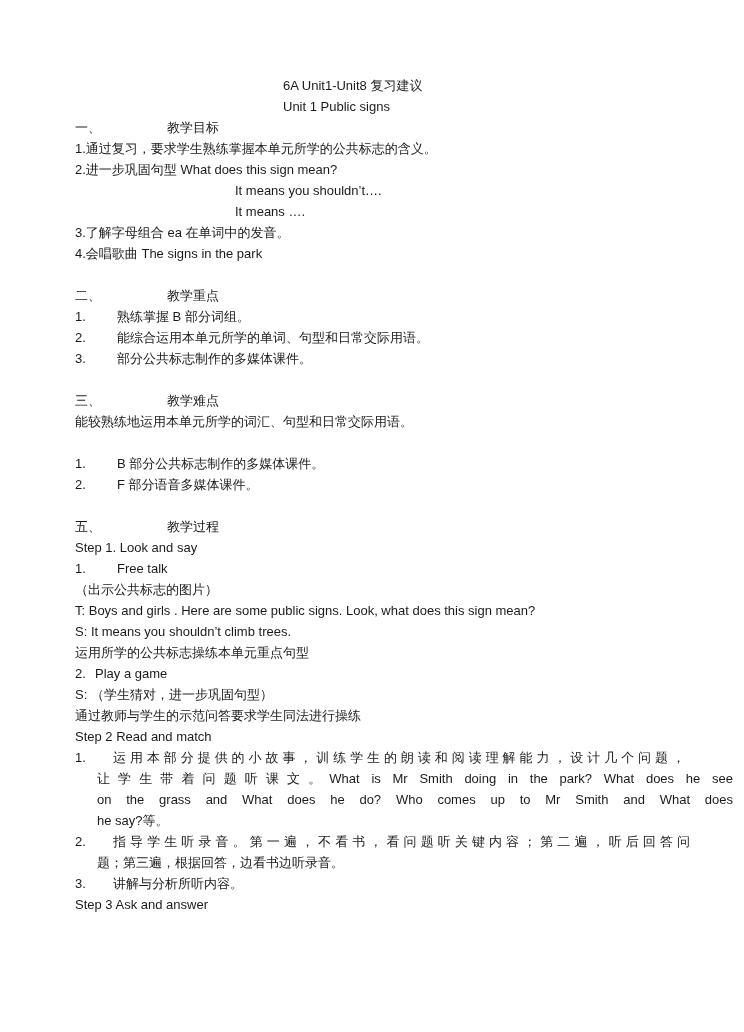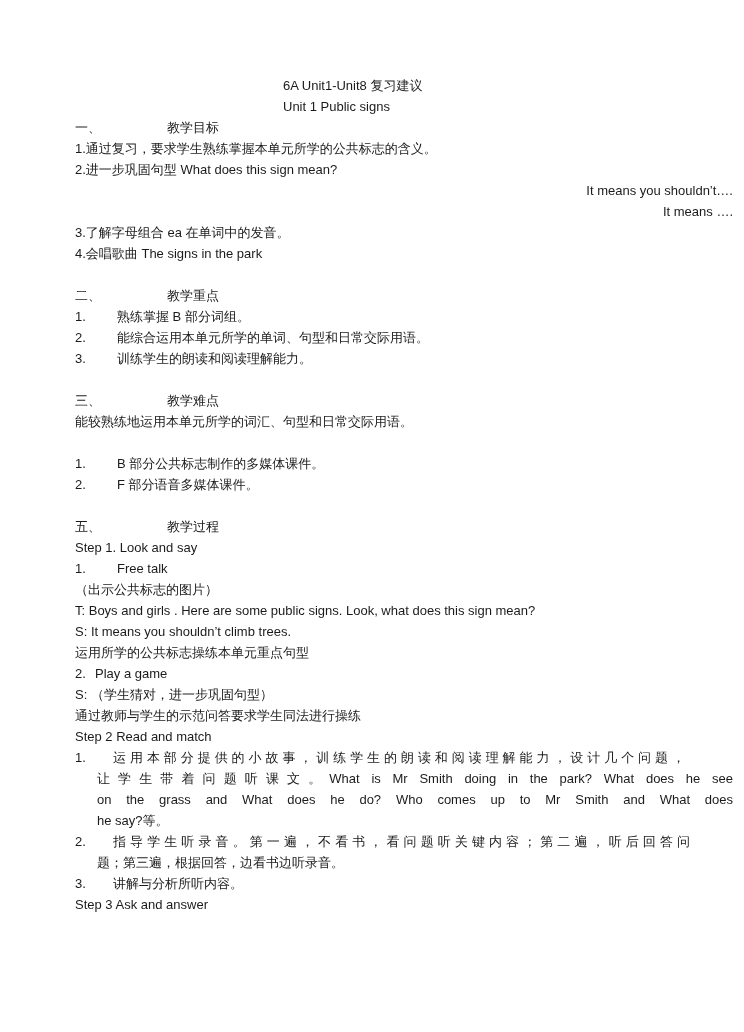--- a/index.html
+++ b/index.html
@@ -16,21 +16,21 @@
   }
   .content {
     padding: 75px 11px 0 75px; 
   }
   .line {
     height: 21px;
     white-space: nowrap;
   }
   .blank { height: 21px; }
   .title-line { padding-left: 208px; }         
-  .ind160 { padding-left: 160px; text-align: right; }             
+  .ind160 { padding-left: 160px; }             
   .sec-num { display: inline-block; width: 92px; }   
   .m42 { display: inline-block; width: 42px; }       
   .m20 { display: inline-block; width: 20px; }       
   .hang1 { position: relative; padding-left: 38px; } 
   .hang1 .num { position: absolute; left: 0; top: 0; }
   .cont { padding-left: 22px; }                      
   .just { text-align: justify; text-align-last: justify; }
   .pr48 { padding-right: 48px; }
   .pr43 { padding-right: 43px; }
 </style>
@@ -49,21 +49,21 @@
     <div class="line ind160">It means you shouldn’t….</div>
     <div class="line ind160">It means ….</div>
     <div class="line">3.了解字母组合 ea 在单词中的发音。</div>
     <div class="line">4.会唱歌曲 The signs in the park</div>
 
     <div class="line blank"></div>
 
     <div class="line"><span class="sec-num">二、</span><span>教学重点</span></div>
     <div class="line"><span class="m42">1.</span><span>熟练掌握 B 部分词组。</span></div>
     <div class="line"><span class="m42">2.</span><span>能综合运用本单元所学的单词、句型和日常交际用语。</span></div>
-    <div class="line"><span class="m42">3.</span><span>训练学生的朗读和阅读理解能力。</span></div>
+    <div class="line"><span class="m42">3.</span><span>部分公共标志制作的多媒体课件。</span></div>
 
     <div class="line blank"></div>
 
     <div class="line"><span class="sec-num">三、</span><span>教学难点</span></div>
     <div class="line">能较熟练地运用本单元所学的词汇、句型和日常交际用语。</div>
 
     <div class="line blank"></div>
 
     <div class="line"><span class="m42">1.</span><span>B 部分公共标志制作的多媒体课件。</span></div>
     <div class="line"><span class="m42">2.</span><span>F 部分语音多媒体课件。</span></div>

